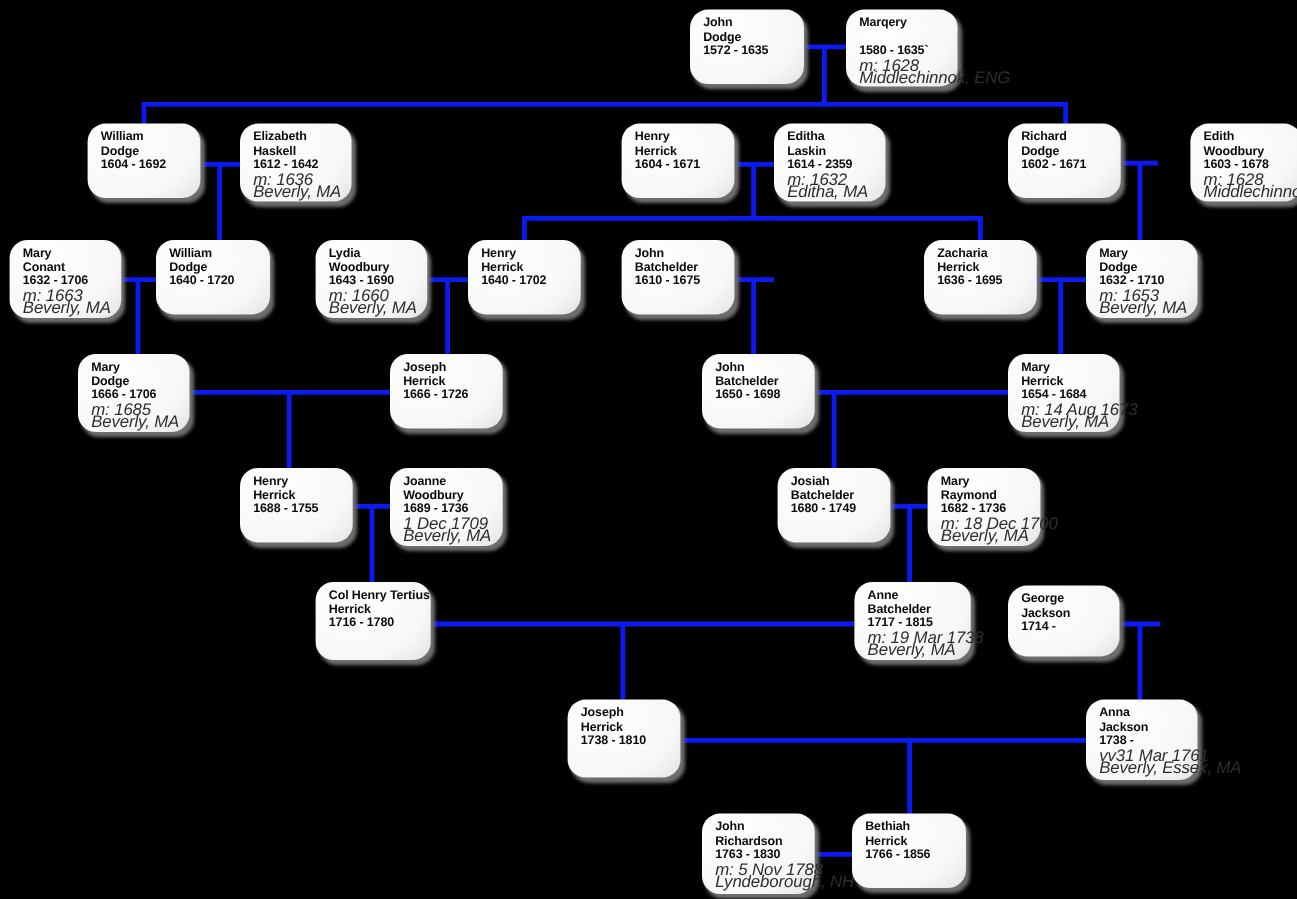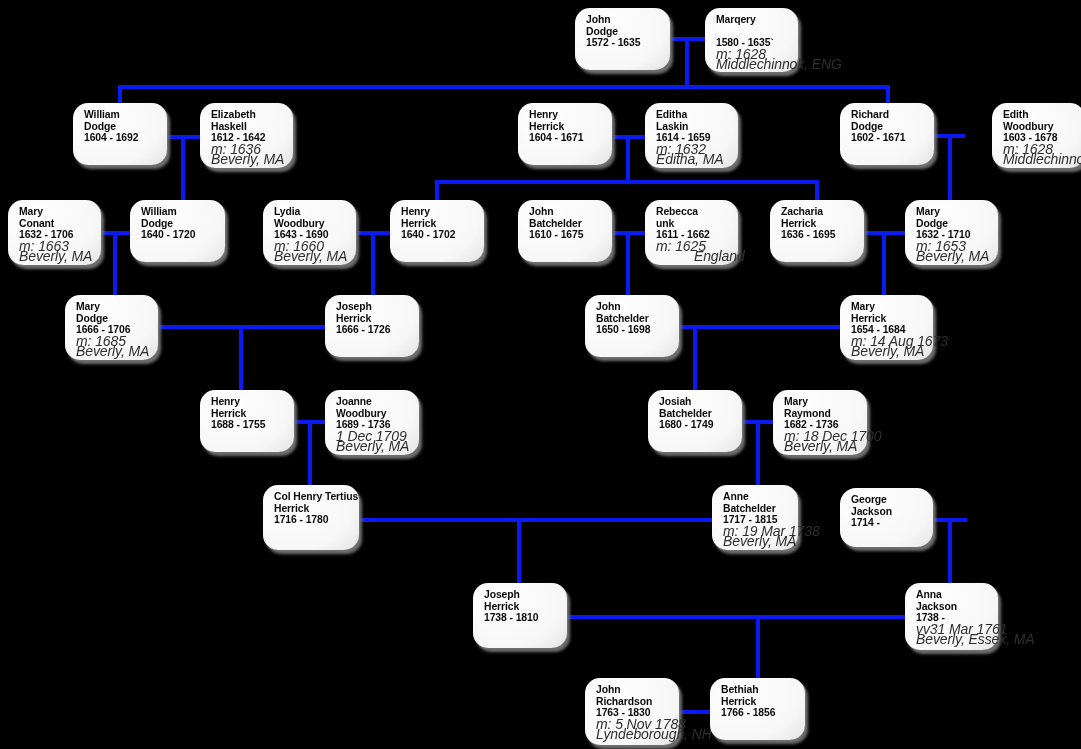--- a/index.html
+++ b/index.html
@@ -92,21 +92,21 @@
       <div class="pdetail">Beverly, MA</div>
     </div>
     <div class="person" style="left: 518px; top: 103px; width: 94px; height: 62px;">
       <div class="pline">Henry</div>
       <div class="pline">Herrick</div>
       <div class="pline">1604 - 1671</div>
     </div>
     <div class="person" style="left: 645px; top: 103px; width: 93px; height: 65px;">
       <div class="pline">Editha</div>
       <div class="pline">Laskin</div>
-      <div class="pline">1614 - 1659</div>
+      <div class="pline">1614 - 2359</div>
       <div class="pdetail">m: 1632</div>
       <div class="pdetail">Editha, MA</div>
     </div>
     <div class="person" style="left: 840px; top: 103px; width: 94px; height: 62px;">
       <div class="pline">Richard</div>
       <div class="pline">Dodge</div>
       <div class="pline">1602 - 1671</div>
     </div>
     <div class="person" style="left: 965px; top: 103px; width: 93px; height: 65px; margin-left: 27px;">
       <div class="pline">Edith</div>
@@ -137,27 +137,20 @@
     <div class="person" style="left: 390px; top: 200px; width: 94px; height: 62px;">
       <div class="pline">Henry</div>
       <div class="pline">Herrick</div>
       <div class="pline">1640 - 1702</div>
     </div>
     <div class="person" style="left: 518px; top: 200px; width: 94px; height: 62px;">
       <div class="pline">John</div>
       <div class="pline">Batchelder</div>
       <div class="pline">1610 - 1675</div>
     </div>
-    <div class="person" style="left: 645px; top: 200px; width: 93px; height: 65px;">
-      <div class="pline">Rebecca</div>
-      <div class="pline">unk</div>
-      <div class="pline">1611 - 1662</div>
-      <div class="pdetail">m: 1625</div>
-      <div class="pdetail">          England</div>
-    </div>
     <div class="person" style="left: 770px; top: 200px; width: 94px; height: 62px;">
       <div class="pline">Zacharia</div>
       <div class="pline">Herrick</div>
       <div class="pline">1636 - 1695</div>
     </div>
     <div class="person" style="left: 905px; top: 200px; width: 93px; height: 65px;">
       <div class="pline">Mary</div>
       <div class="pline">Dodge</div>
       <div class="pline">1632 - 1710</div>
       <div class="pdetail">m: 1653</div>
@@ -209,21 +202,21 @@
       <div class="pline">Raymond</div>
       <div class="pline">1682 - 1736</div>
       <div class="pdetail">m: 18 Dec 1700</div>
       <div class="pdetail">Beverly, MA</div>
     </div>
     <div class="person" style="left: 263px; top: 485px; width: 96px; height: 65px;">
       <div class="pline">Col Henry Tertius</div>
       <div class="pline">Herrick</div>
       <div class="pline">1716 - 1780</div>
     </div>
-    <div class="person" style="left: 712px; top: 485px; width: 86px; height: 65px;">
+    <div class="person" style="left: 712px; top: 485px; width: 97px; height: 65px;">
       <div class="pline">Anne</div>
       <div class="pline">Batchelder</div>
       <div class="pline">1717 - 1815</div>
       <div class="pdetail">m: 19 Mar 1738</div>
       <div class="pdetail">Beverly, MA</div>
     </div>
     <div class="person" style="left: 840px; top: 488px; width: 93px; height: 59px; border-radius: 16px;">
       <div class="pline">George</div>
       <div class="pline">Jackson</div>
       <div class="pline">1714 -</div>

